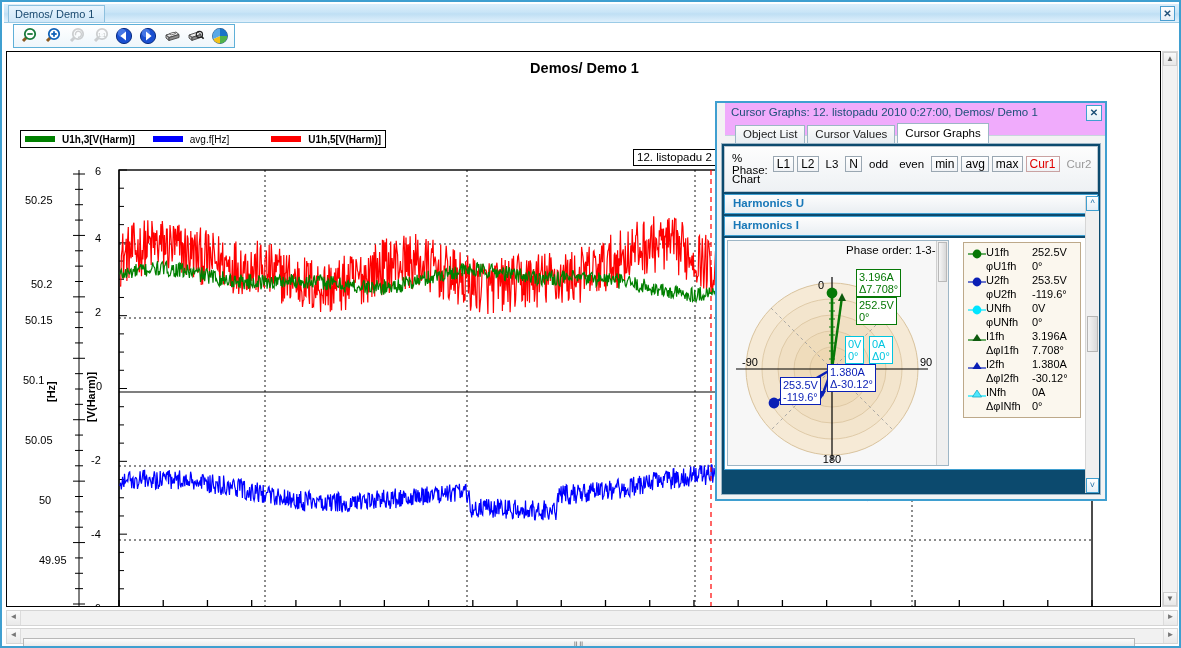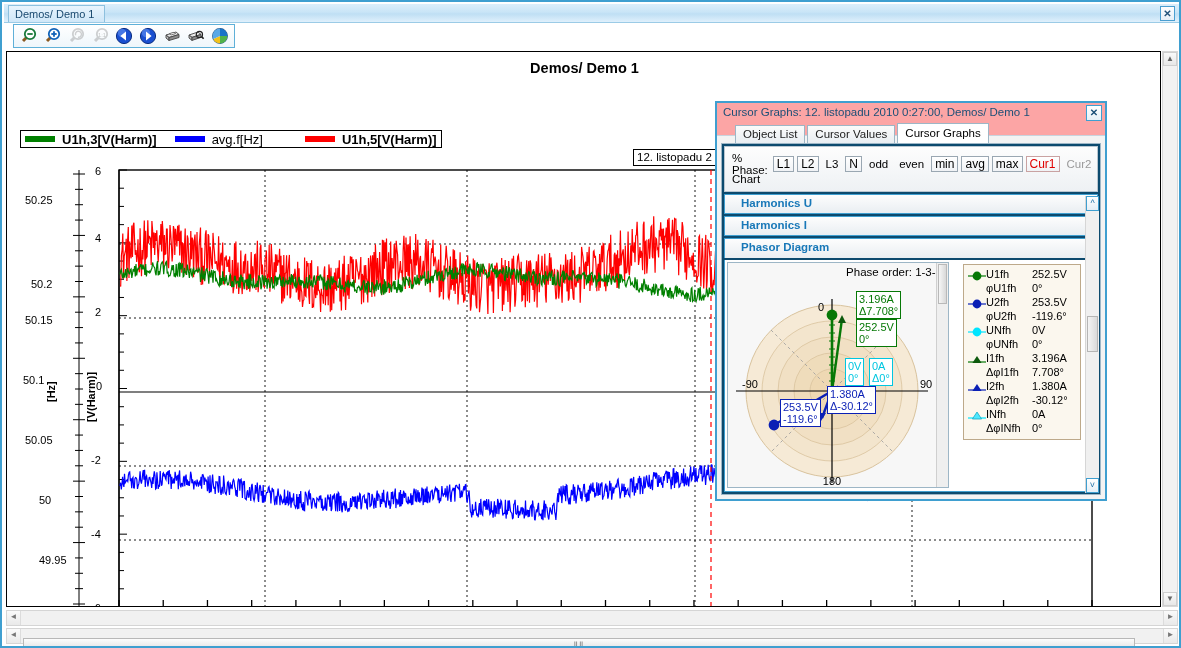--- a/index.html
+++ b/index.html
@@ -63,21 +63,21 @@
     position: absolute; left: 0; top: 8px; width: 1155px;
     text-align: center; font-size: 14.5px; font-weight: bold; color: #000;
   }
   .legend {
     position: absolute; left: 13px; top: 78px; height: 18px;
     border: 1px solid #000; background: #fff; box-sizing: border-box;
     display: flex; align-items: center; padding: 0 4px;
   }
   .legend-item { display: flex; align-items: center; }
   .legend-swatch { width: 30px; height: 6px; margin-right: 7px; }
-  .legend-label { font-size: 13px; color: #000; font-weight: bold; }
+  .legend-label { font-size: 10px; color: #000; font-weight: bold; }
   .legend-label.thin { font-weight: normal; }
   .legend-gap { width: 18px; }
   
   .axis-unit {
     position: absolute; font-size: 11px; color: #000; font-weight: bold;
     transform: rotate(-90deg); transform-origin: 0 0; white-space: nowrap;
   }
   .tick-label { position: absolute; font-size: 11px; color: #000; white-space: nowrap; }
   
   .cursor-tip {
@@ -85,22 +85,22 @@
     border: 1px solid #000; background: #fff; box-sizing: border-box;
     font-size: 11.5px; color: #000; padding: 1px 3px; white-space: nowrap;
     overflow: hidden; width: 88px;
   }
   
   .cg-panel {
     position: absolute; left: 713px; top: 99px; width: 392px; height: 400px;
     border: 2px solid #3f9fd0; background: #f3f3f3; box-sizing: border-box;
   }
   .cg-titlebar {
-    position: relative; height: 33px; background: #fca5a5;
-    border-bottom: 1px solid #c8d4de; box-sizing: border-box;
+    position: relative; height: 33px; background: #f0abfc;
+    border-bottom: 1px solid #c8d4de; box-sizing: border-box; margin-left: 8px;
   }
   .cg-title {
     position: absolute; left: 6px; top: 3px; font-size: 11.5px; color: #1b4f77;
     white-space: nowrap;
   }
   .cg-close {
     position: absolute; right: 3px; top: 2px; width: 16px; height: 16px;
     border: 1px solid #3f9fd0; background: linear-gradient(to bottom,#ffffff,#e6f1f8);
     box-sizing: border-box; text-align: center; line-height: 14px;
     font-size: 10px; font-weight: bold; color: #1b4f77; cursor: pointer;
@@ -140,21 +140,21 @@
   .pplain.cur2 { color: #9a9a9a; }
   .phase-line2 {
     position: absolute; left: 7px; top: 26px; font-size: 11.5px; color: #000;
   }
   .sect {
     position: relative; margin: 2px; height: 20px;
     border: 1px solid #3f9fd0; background: linear-gradient(to bottom,#fdfdfd,#e9eef2);
     box-sizing: border-box;
   }
   .sect-label {
-    position: absolute; left: 16px; top: 2px; font-size: 11.5px;
+    position: absolute; left: 8px; top: 2px; font-size: 11.5px;
     font-weight: bold; color: #1878b8;
   }
   .sect.phasor { border-bottom: none; }
   .phasor-area {
     position: relative; margin: 0 2px 2px 2px; height: 232px;
     border: 1px solid #3f9fd0; border-top: none; background: #ffffff;
     box-sizing: border-box; overflow: hidden;
   }
   .phasor-plot {
     position: absolute; left: 2px; top: 2px; width: 222px; height: 226px;
@@ -525,23 +525,20 @@
         </div>
         <div class="phase-line2">Chart</div>
       </div>
 
       <div class="sect">
         <div class="sect-label">Harmonics U</div>
       </div>
       <div class="sect">
         <div class="sect-label">Harmonics I</div>
       </div>
-      <div class="sect phasor">
-        <div class="sect-label">Phasor Diagram</div>
-      </div>
 
       <div class="phasor-area">
 
         <div class="phasor-plot">
           <div class="phase-order">Phase order: 1-3-2</div>
 
           <svg width="220" height="224" style="position:absolute;left:0;top:0;">
 
             <circle cx="104" cy="128" r="86" fill="#f6ead6" stroke="#d9c39d" stroke-width="1"></circle>
             <circle cx="104" cy="128" r="70" fill="#f3e5cd" stroke="#d9c39d" stroke-width="0.8"></circle>

